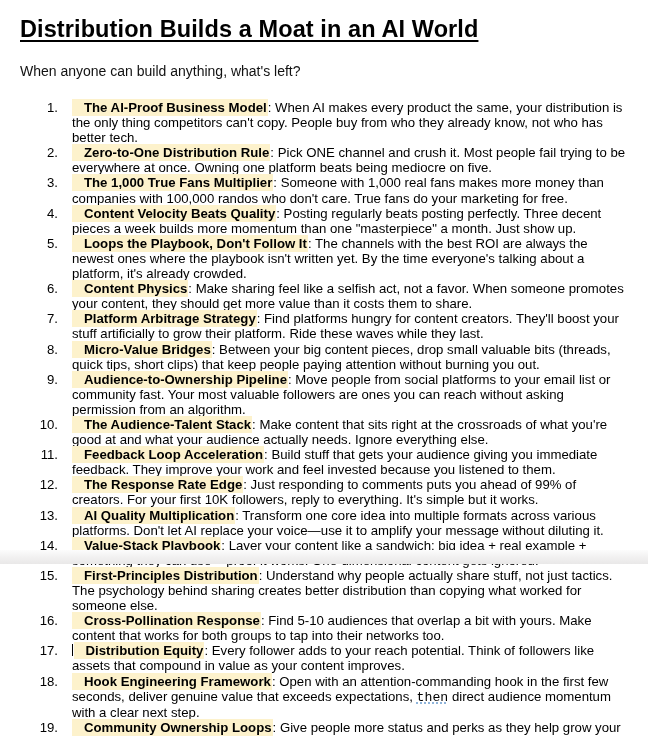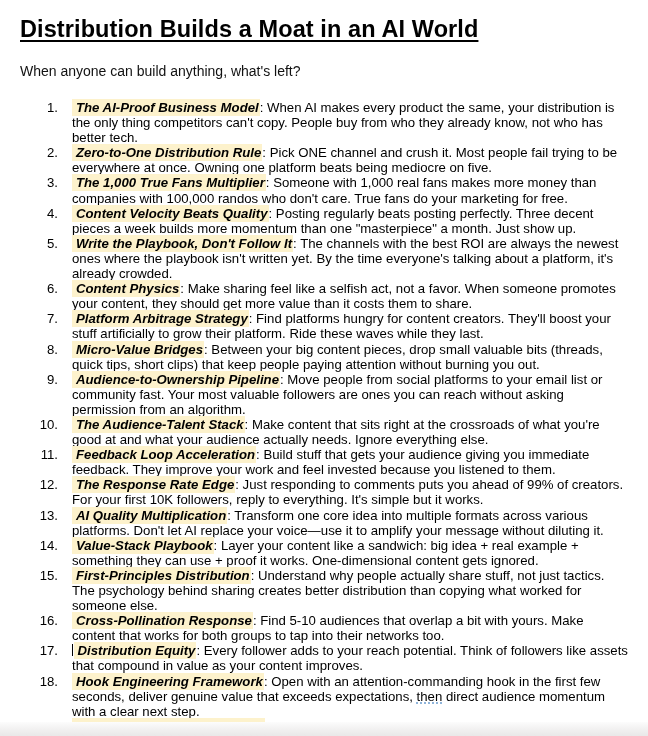--- a/index.html
+++ b/index.html
@@ -5,21 +5,21 @@
   * { margin: 0; padding: 0; box-sizing: border-box; }
   html, body {
     width: 648px; height: 736px;
     background: #ffffff;
     overflow: hidden;
     font-family: "Liberation Sans", sans-serif;
     color: #000000;
   }
   .doc {
     position: relative;
-    width: 648px; height: 736px;
+    width: 648px; height: 564px;
     padding: 16px 18px 0 20px;
   }
   .doc-title {
     font-size: 23.5px;
     font-weight: 700;
     letter-spacing: 0.1px;
     text-decoration: underline;
     text-decoration-thickness: 2px;
     text-underline-offset: 3px;
     color: #000;
@@ -41,28 +41,28 @@
     text-align: right;
   }
   .content {
     flex: 1;
     margin-left: 14px;
     max-width: 558px;
   }
   .term {
     font-weight: 700;
     background: var(--highlight, #fdf2cc);
-    padding: 1px 1px 1px 4px;
-    font-style: italic;
+    padding: 1px 1px 1px 12px;
   }
   .seg { font-weight: 400; }
   .mark-grammar {
     text-decoration: underline dotted var(--grammar, #8fb4da);
     text-decoration-thickness: 2px;
     text-underline-offset: 2px;
+    font-family: Liberation Mono, monospace;
   }
   .caret {
     display: inline-block;
     width: 0;
     height: 12px;
     border-left: 1.6px solid #000;
     vertical-align: -1px;
     margin-right: 0.5px;
     background: var(--highlight, #fdf2cc);
   }
@@ -91,21 +91,21 @@
       <div class="row">
         <div class="num">3.</div>
         <div class="content"><span class="term">The 1,000 True Fans Multiplier</span><span class="seg">: Someone with 1,000 real fans makes more money than companies with 100,000 randos who don't care. True fans do your marketing for free.</span></div>
       </div>
       <div class="row">
         <div class="num">4.</div>
         <div class="content"><span class="term">Content Velocity Beats Quality</span><span class="seg">: Posting regularly beats posting perfectly. Three decent pieces a week builds more momentum than one "masterpiece" a month. Just show up.</span></div>
       </div>
       <div class="row">
         <div class="num">5.</div>
-        <div class="content"><span class="term">Write the Playbook, Don't Follow It</span><span class="seg">: The channels with the best ROI are always the newest ones where the playbook isn't written yet. By the time everyone's talking about a platform, it's already crowded.</span></div>
+        <div class="content"><span class="term">Loops the Playbook, Don't Follow It</span><span class="seg">: The channels with the best ROI are always the newest ones where the playbook isn't written yet. By the time everyone's talking about a platform, it's already crowded.</span></div>
       </div>
       <div class="row">
         <div class="num">6.</div>
         <div class="content"><span class="term">Content Physics</span><span class="seg">: Make sharing feel like a selfish act, not a favor. When someone promotes your content, they should get more value than it costs them to share.</span></div>
       </div>
       <div class="row">
         <div class="num">7.</div>
         <div class="content"><span class="term">Platform Arbitrage Strategy</span><span class="seg">: Find platforms hungry for content creators. They'll boost your stuff artificially to grow their platform. Ride these waves while they last.</span></div>
       </div>
       <div class="row">

